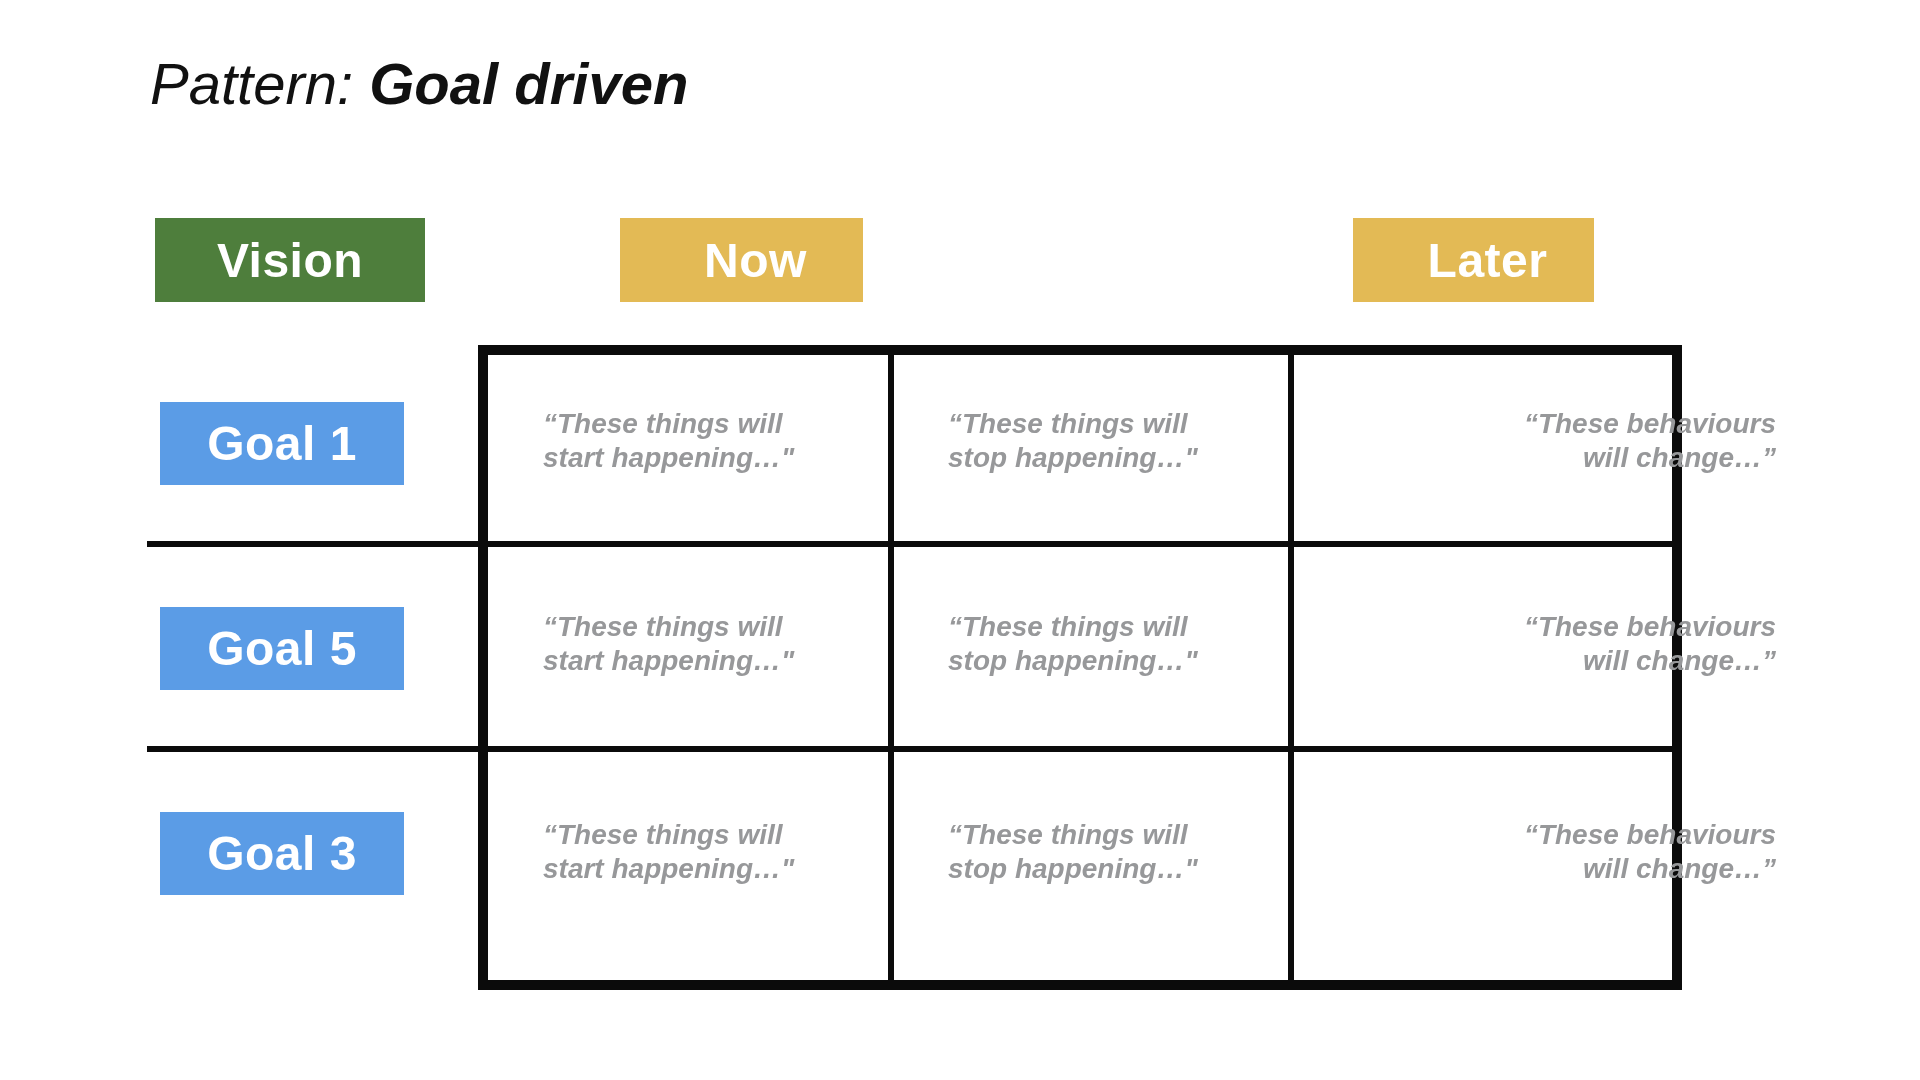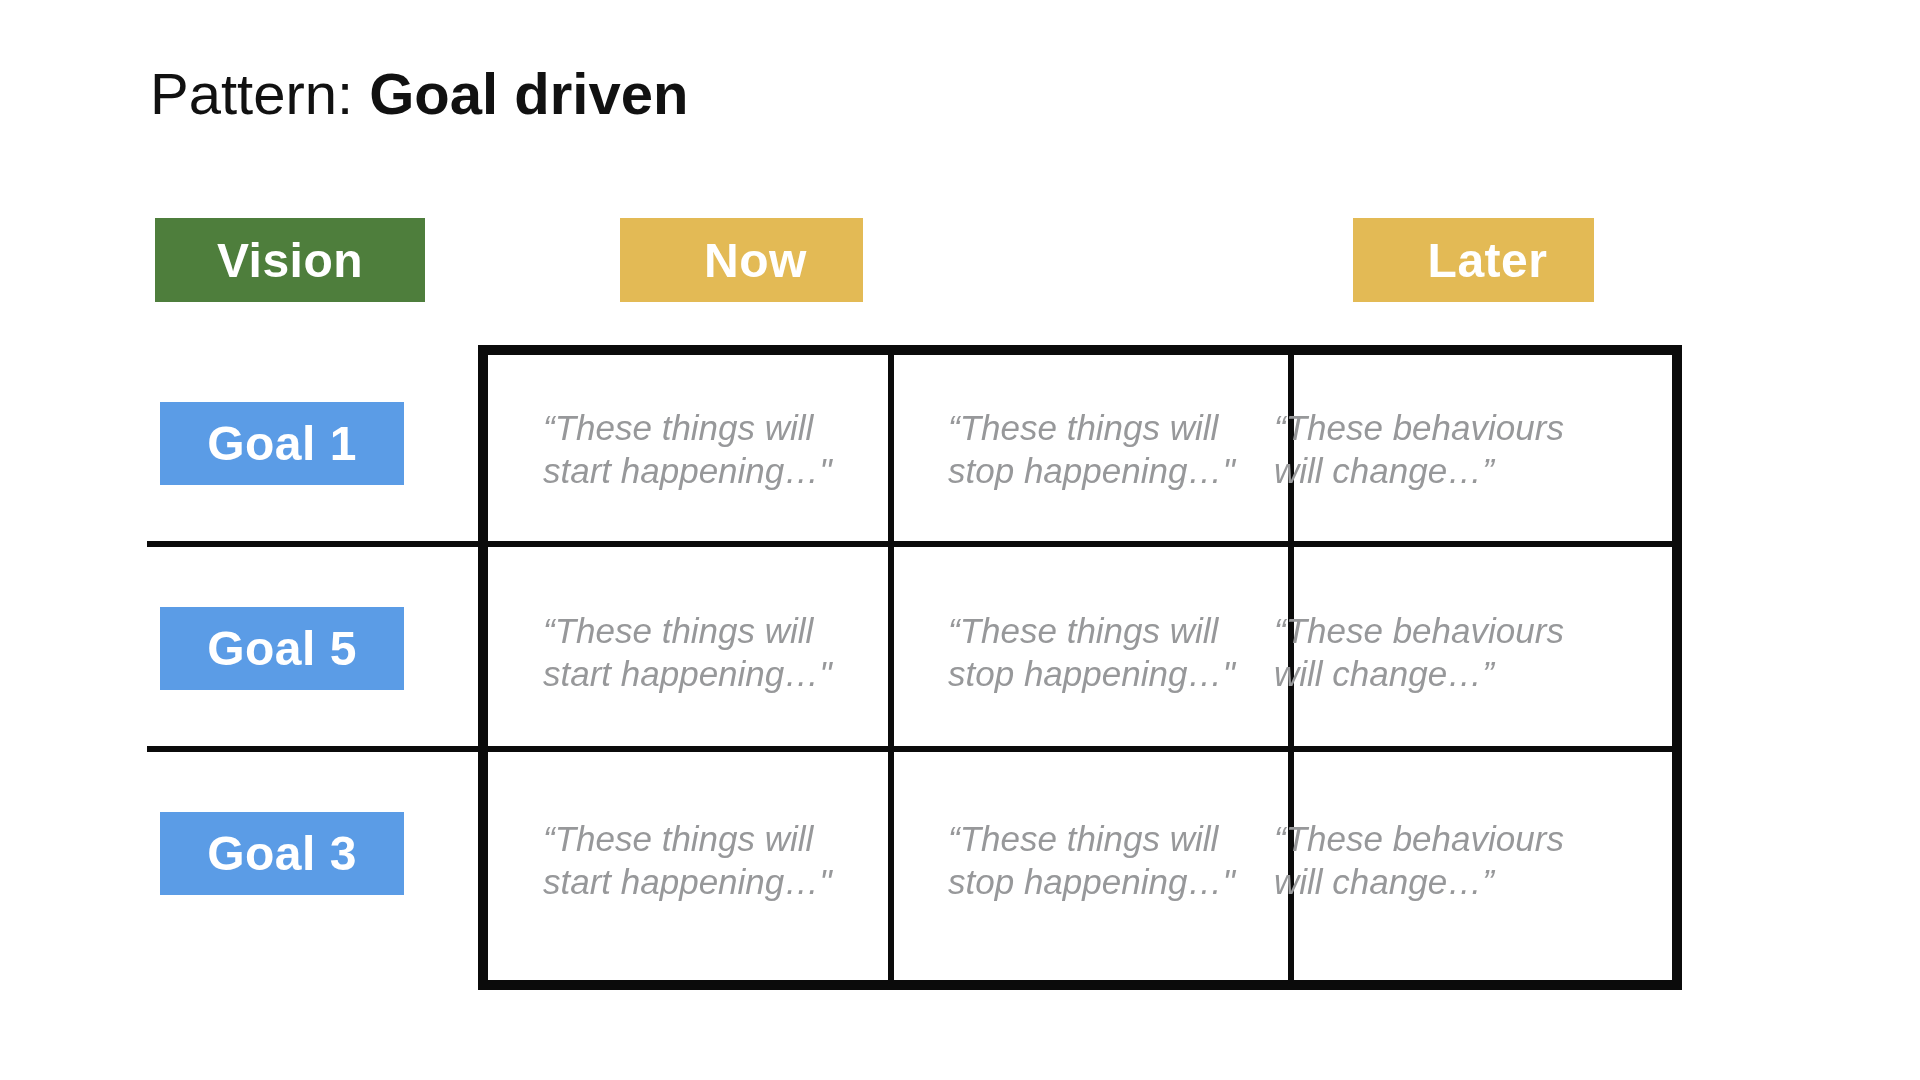--- a/index.html
+++ b/index.html
@@ -5,23 +5,24 @@
   html, body { margin:0; padding:0; background:#ffffff; }
   .slide {
     position:relative;
     width:1920px; height:1080px;
     background:#ffffff;
     overflow:hidden;
     font-family:"Liberation Sans", sans-serif;
   }
   
   .title {
-    position:absolute; left:150px; top:62px;
+    position:absolute; left:150px; top:52px;
     font-size:58px; line-height:1.1; color:#111111;
     white-space:pre;
+    font-style:italic;
   }
   .title .bold { font-weight:bold; }
 
   
   .b {
     position:absolute;
     display:flex; align-items:center; justify-content:center;
     color:#ffffff; font-weight:bold; font-size:48px;
     letter-spacing:0.5px;
   }
@@ -49,28 +50,28 @@
   .vline-2 { left:1288px; }
   .frame {
     position:absolute; left:478px; top:345px; width:1204px; height:645px;
     border:10px solid var(--grid-black, #0b0b0b);
     box-sizing:border-box;
   }
 
   
   .cell {
     position:absolute; width:380px;
-    font-size:35px; font-weight:normal; font-style:italic;
+    font-size:28px; font-weight:bold; font-style:italic;
     color:var(--cell-text-gray, #97989a);
     line-height:1.22;
     white-space:pre-line;
   }
   .col-0 { left:543px; }
   .col-1 { left:948px; }
-  .col-2 { left:1274px; }
+  .col-2 { left:1396px;text-align:right; }
   .rowt-0 { top:407px; }
   .rowt-1 { top:610px; }
   .rowt-2 { top:818px; }
 </style>
 </head>
 <body>
 
 <div class="slide">
 
   <div class="title"><span>Pattern: </span><span class="bold">Goal driven</span></div>

